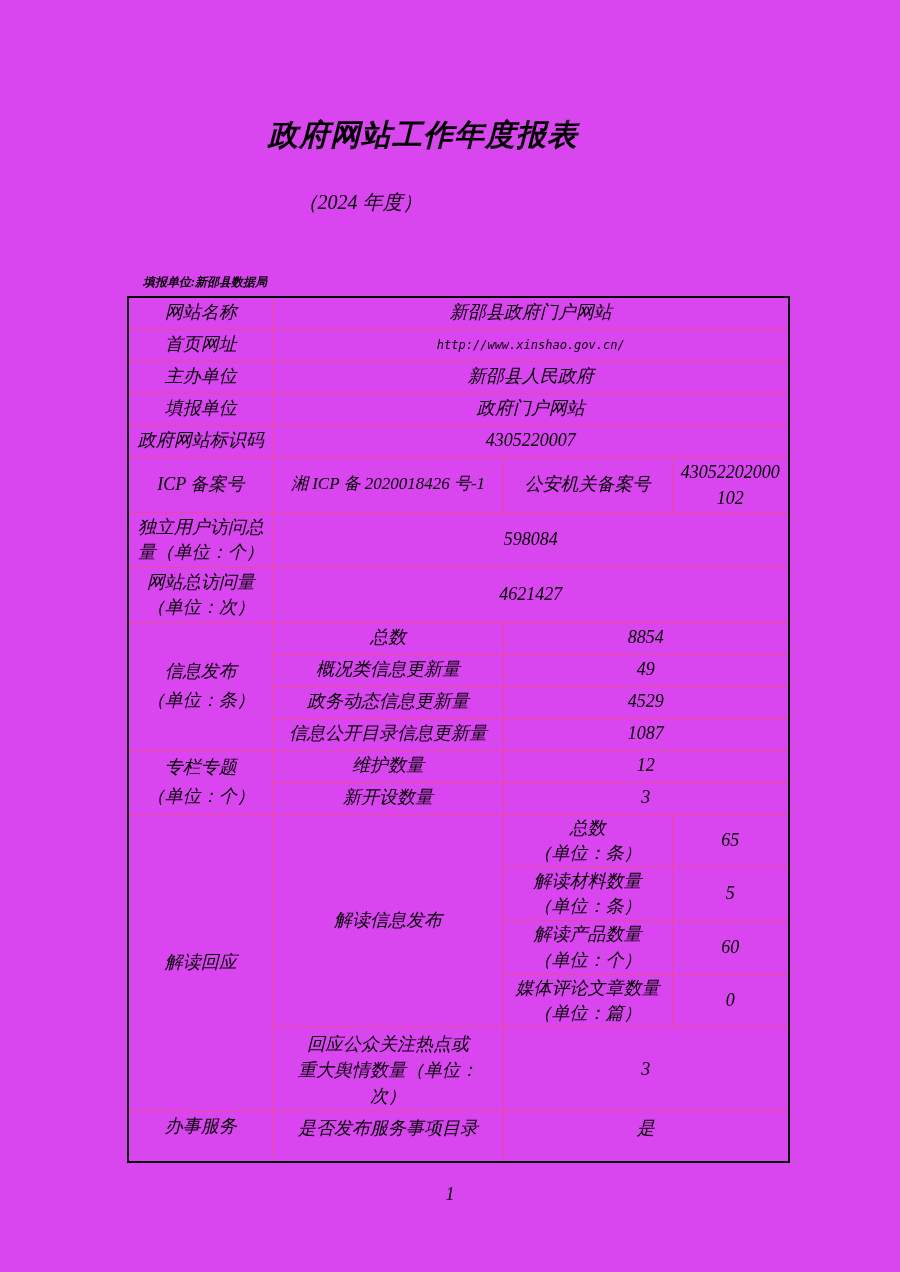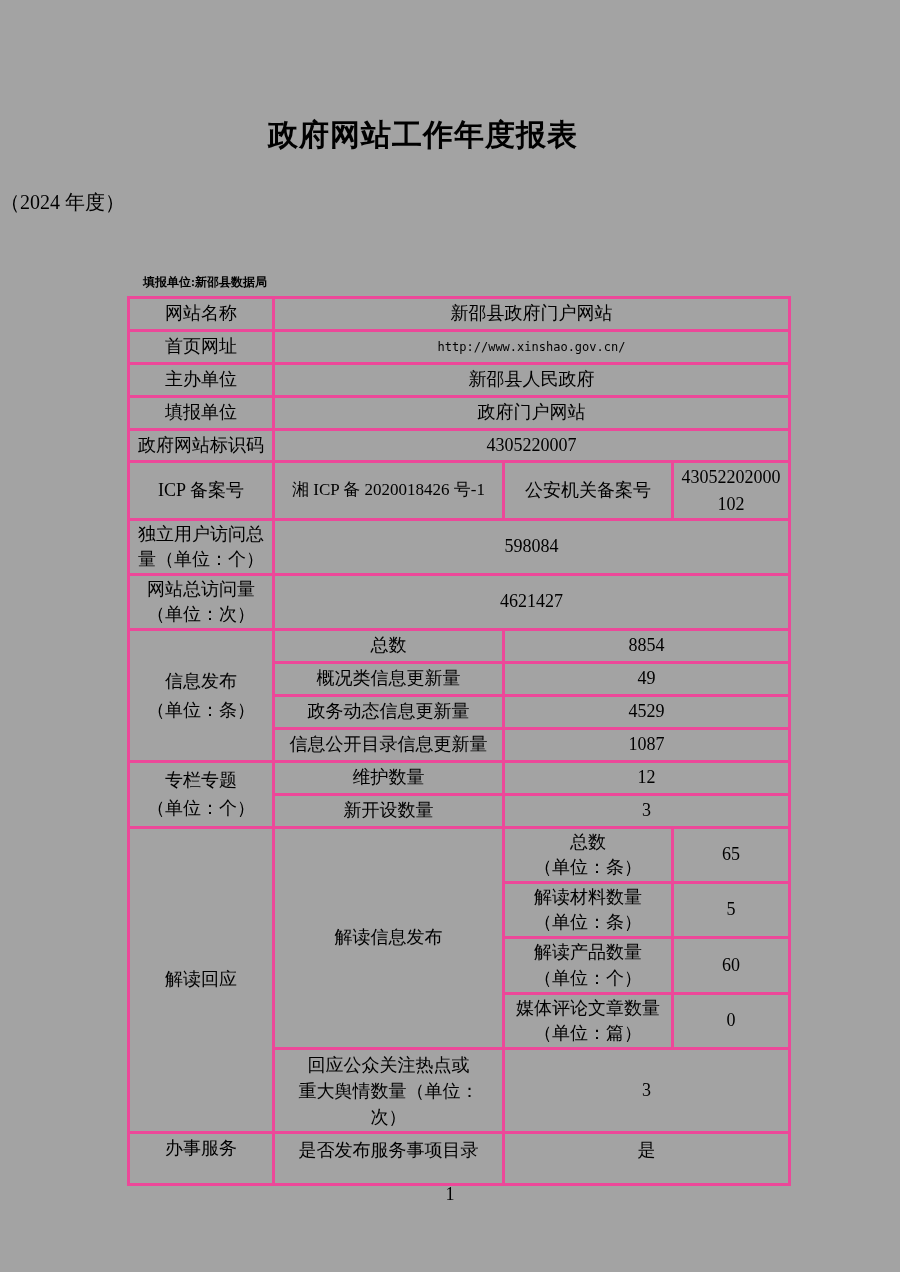--- a/index.html
+++ b/index.html
@@ -1,43 +1,44 @@
 <!DOCTYPE html>
 <html><head>
 <meta charset="utf-8">
 <style>
   html, body { margin:0; padding:0; }
   .page {
     position: relative;
     width: 900px;
     height: 1272px;
-    background: #a3a3a3;
+    background: #d946ef;
     color: #000;
     font-family: "Liberation Serif", serif;
     overflow: hidden;
+    font-style: italic;
   }
   .doc-title {
     position: absolute;
     top: 112px;
     left: 0;
     width: 846px;           
     margin: 0;
     text-align: center;
     font-family: "Liberation Sans", sans-serif;
     font-weight: bold;
     font-size: 30px;
     letter-spacing: 1px;
     line-height: 46px;
   }
   .doc-subtitle {
     position: absolute;
     top: 189px;
     left: 0;
     width: 720px;
-    text-align: left;
+    text-align: center;
     font-size: 20px;
     line-height: 26px;
   }
   .unit-line {
     position: absolute;
     top: 270px;
     left: 143px;
     font-size: 12px;
     font-weight: bold;
     line-height: 24px;
@@ -45,21 +46,21 @@
   table.report-table {
     position: absolute;
     top: 296px;
     left: 127px;
     width: 661px;
     border-collapse: collapse;
     table-layout: fixed;
     border: 2px solid #000;
   }
   .report-table td {
-    border: 3px solid #ec4899;
+    border: 1px solid #ec4899;
     text-align: center;
     vertical-align: middle;
     font-size: 18px;
     line-height: 1.55;
     padding: 1px 4px;
     overflow: hidden;
   }
   .report-table .two  { line-height: 1.4; }     
   .report-table .pre  { white-space: pre-line; line-height: 1.45; }
   .report-table .nowrap { white-space: nowrap; font-size: 17px; }

